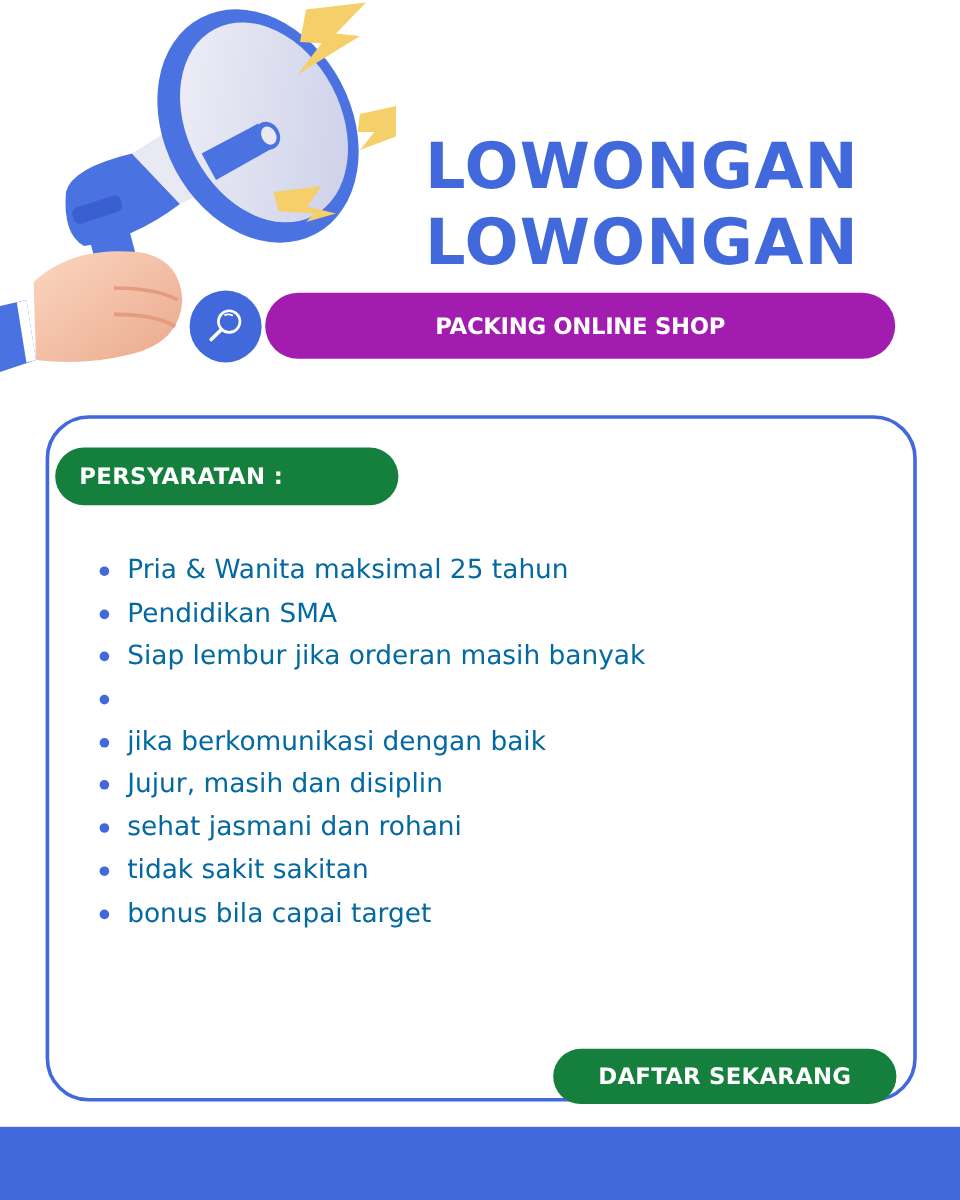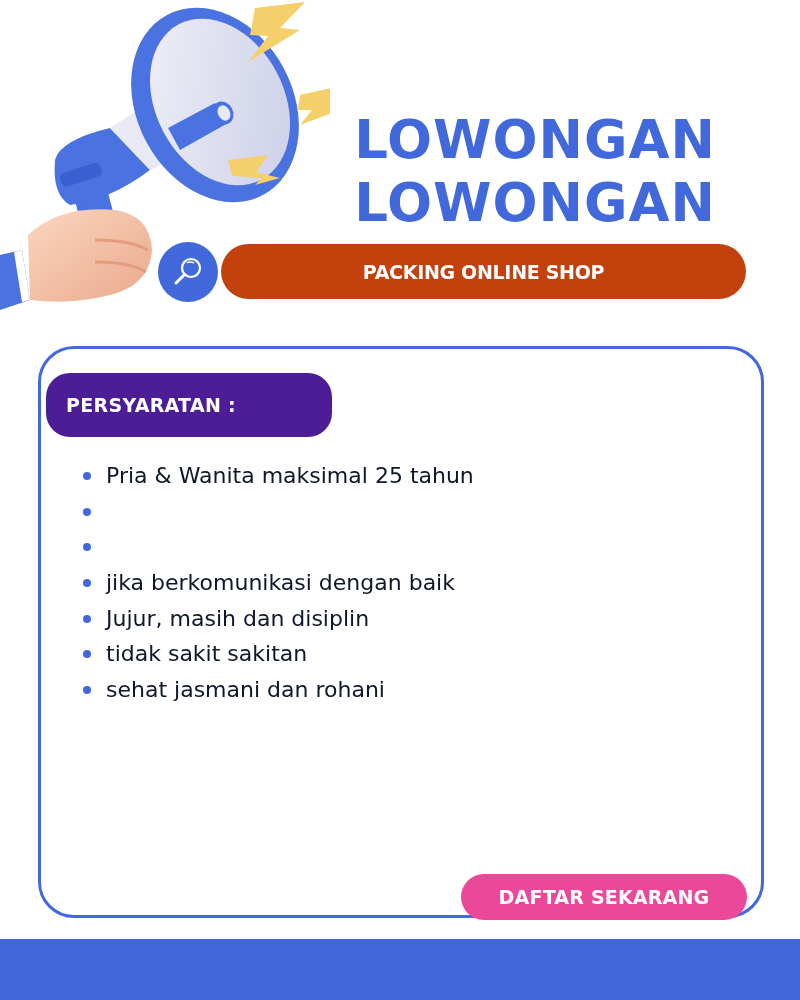--- a/index.html
+++ b/index.html
@@ -15,48 +15,48 @@
   }
   .title.l1 { top: 113px; }
   .title.l2 { top: 176px; }
 
   .search-circle {
     position: absolute; left: 158px; top: 242px; width: 60px; height: 60px;
     border-radius: 50%; background: #4169dc; display: flex; align-items: center; justify-content: center;
   }
   .position-pill {
     position: absolute; left: 221px; top: 244px; width: 525px; height: 55px;
-    border-radius: 28px; background: #c2410c; color: #fff;
+    border-radius: 28px; background: #a21caf; color: #fff;
     display: flex; align-items: center; justify-content: center;
     font-family: "DejaVu Sans", sans-serif; font-weight: bold; font-size: 19px; letter-spacing: -0.3px;
   }
 
   .card {
     position: absolute; left: 38px; top: 346px; width: 726px; height: 572px;
     border: 3px solid #4169dc; border-radius: 36px; background: #fff;
   }
   .req-pill {
-    position: absolute; left: 46px; top: 373px; width: 286px; height: 64px;
-    border-radius: 24px; background: #4c1d95; color: #fff;
+    position: absolute; left: 46px; top: 373px; width: 286px; height: 48px;
+    border-radius: 24px; background: #15803d; color: #fff;
     display: flex; align-items: center; padding-left: 20px;
     font-family: "DejaVu Sans", sans-serif; font-weight: bold; font-size: 19px; letter-spacing: 0.3px;
   }
 
   .req-list { position: absolute; left: 80px; top: 458px; list-style: none; }
   .req-list li {
     position: relative; padding-left: 26px; height: 35.7px; line-height: 35.7px;
-    font-family: "DejaVu Sans", sans-serif; font-size: 22px; color: #0f172a; white-space: nowrap;
+    font-family: "DejaVu Sans", sans-serif; font-size: 22px; color: #0369a1; white-space: nowrap;
   }
   .req-list li .dot {
     position: absolute; left: 3px; top: 14px; width: 8px; height: 8px; border-radius: 50%; background: #4169dc;
   }
 
   .cta {
     position: absolute; left: 461px; top: 874px; width: 286px; height: 46px;
-    border-radius: 24px; background: #ec4899; color: #fff;
+    border-radius: 24px; background: #15803d; color: #fff;
     display: flex; align-items: center; justify-content: center;
     font-family: "DejaVu Sans", sans-serif; font-weight: bold; font-size: 19px; letter-spacing: 0.2px;
     cursor: pointer;
   }
 
   .footer-band { position: absolute; left: 0; top: 939px; width: 800px; height: 61px; background: #4169dc; }
 </style>
 </head>
 <body>
 
@@ -108,23 +108,25 @@
     <line x1="14.5" y1="20.5" x2="6" y2="29" stroke="#fff" stroke-width="3" stroke-linecap="round"></line>
   </svg>
 </div>
 <div class="position-pill">PACKING ONLINE SHOP</div>
 
 <div class="card"></div>
 <div class="req-pill">PERSYARATAN :</div>
 
 <ul class="req-list">
   <li><span class="dot"></span><span>Pria &amp; Wanita maksimal 25 tahun</span></li>
-  <li><span class="dot"></span></li>
+  <li><span class="dot"></span><span>Pendidikan SMA</span></li>
+  <li><span class="dot"></span><span>Siap lembur jika orderan masih banyak</span></li>
   <li><span class="dot"></span></li>
   <li><span class="dot"></span><span>jika berkomunikasi dengan baik</span></li>
   <li><span class="dot"></span><span>Jujur, masih dan disiplin</span></li>
+  <li><span class="dot"></span><span>sehat jasmani dan rohani</span></li>
   <li><span class="dot"></span><span>tidak sakit sakitan</span></li>
-  <li><span class="dot"></span><span>sehat jasmani dan rohani</span></li>
+  <li><span class="dot"></span><span>bonus bila capai target</span></li>
 </ul>
 
 <div class="cta">DAFTAR SEKARANG</div>
 
 <div class="footer-band"></div>
 
 </body></html>

